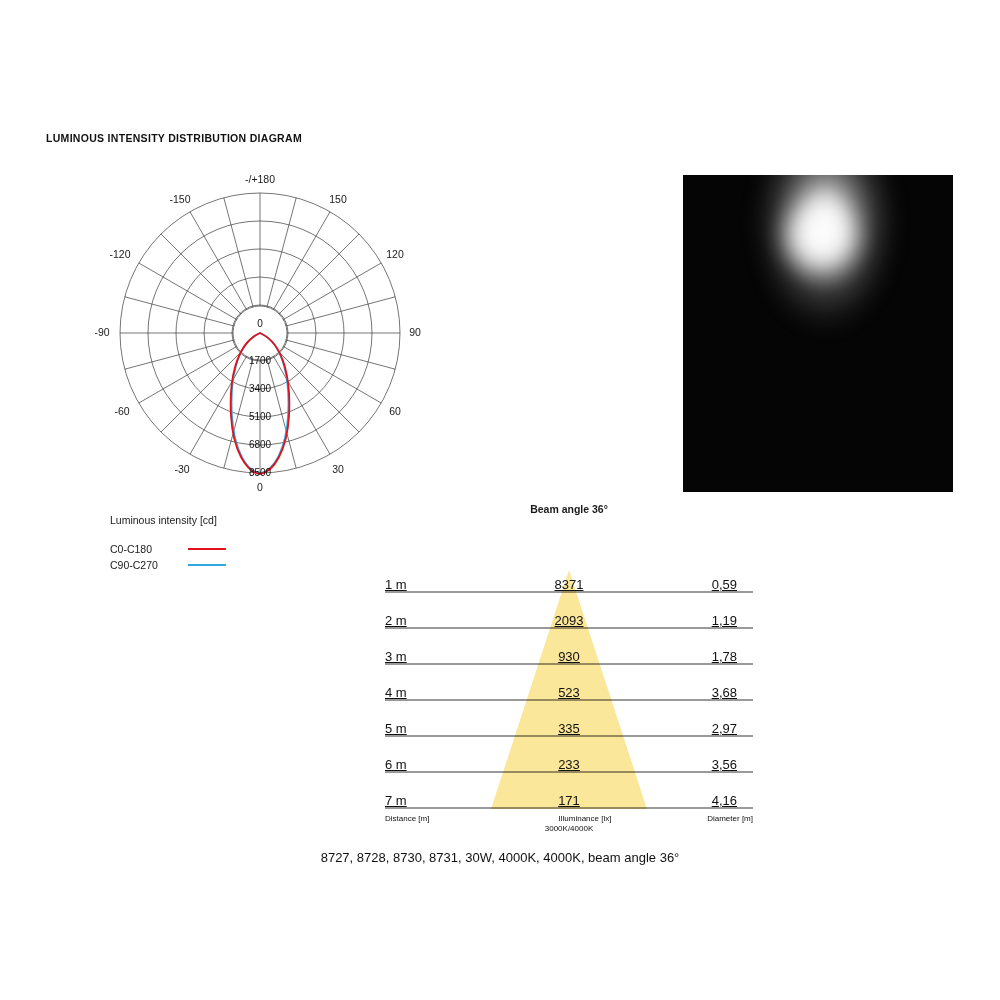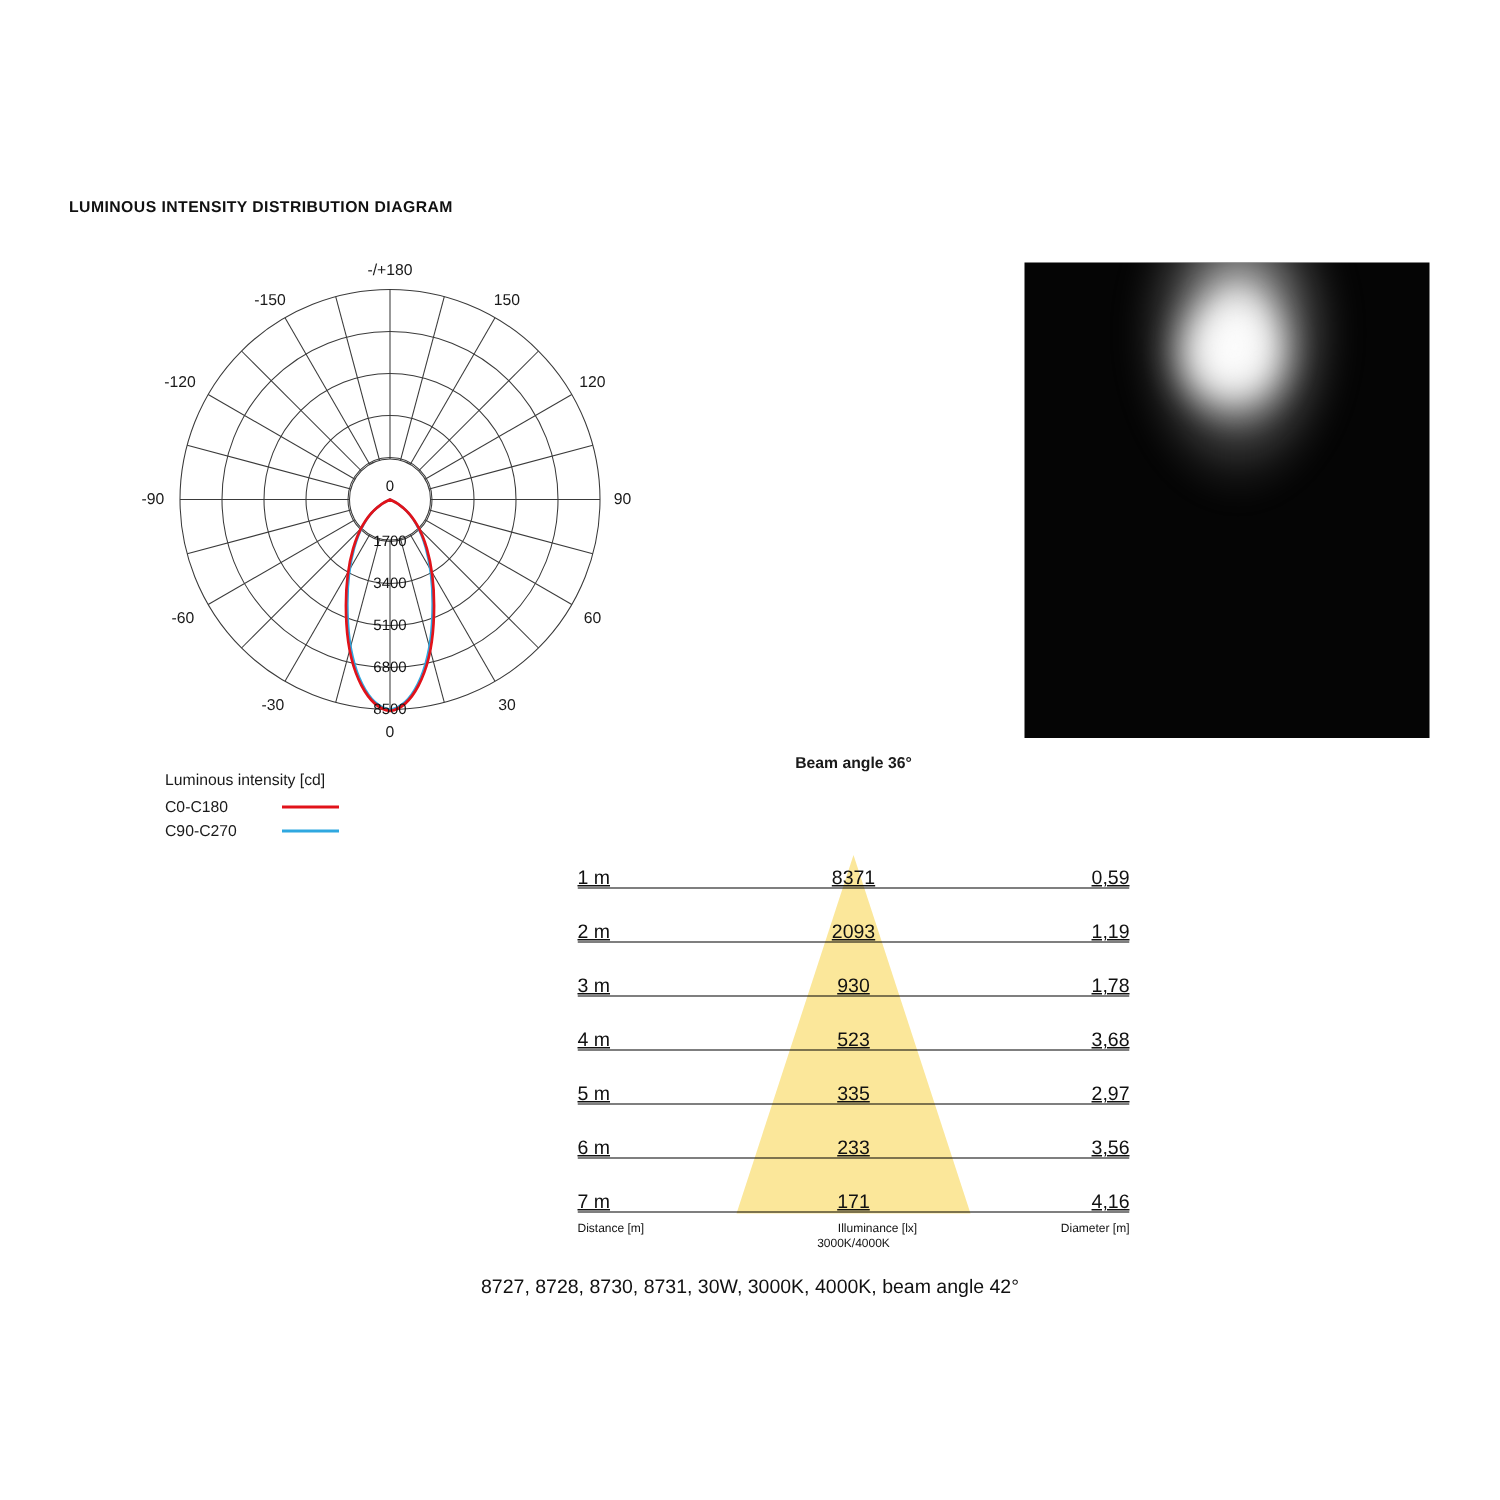--- a/index.html
+++ b/index.html
@@ -48,21 +48,21 @@
   }
 
   
   .legend {
     position: absolute;
     left: 110px;
     top: 512px;
     font-size: 10.5px;
     line-height: 16px;
   }
-  .legend-title { margin-bottom: 2px; }
+  .legend-title { margin-bottom: 13px; }
   .legend-row {
     display: flex;
     align-items: center;
     height: 16px;
   }
   .legend-row .lbl { width: 78px; }
   .legend-swatch {
     width: 38px;
     height: 0;
     border-top-width: 2.5px;
@@ -131,21 +131,21 @@
   .cone-svg { display: block; position:absolute; left:0; top:0; }
   .cone-text {
     position: absolute;
     font-size: 13px;
     color: #111;
     white-space: nowrap;
     text-decoration: underline;
   }
   .cone-dist { left: 0; }
   .cone-lux  { width: 368px; text-align: center; left: 0; }
-  .cone-diam { right: 0; }
+  .cone-diam { right: 16px; }
   .cone-foot {
     position: absolute;
     font-size: 8px;
     color: #111;
     line-height: 10px;
   }
 
   .caption {
     position: absolute;
     left: 0;
@@ -305,13 +305,13 @@
     <span class="cone-text cone-lux" style="top:237px">171</span>
     <span class="cone-text cone-diam" style="top:237px">4,16</span>
   </div>
 
   <span class="cone-foot" style="left:0; top:258px">Distance [m]</span>
   <span class="cone-foot" style="left:16px; top:258px; width:368px; text-align:center;">Illuminance [lx]</span>
   <span class="cone-foot" style="left:0; top:268px; width:368px; text-align:center;">3000K/4000K</span>
   <span class="cone-foot" style="right:0; top:258px; text-align:right;">Diameter [m]</span>
 </div>
 
-<div class="caption">8727, 8728, 8730, 8731, 30W, 3000K, 4000K, beam angle 42°</div>
+<div class="caption">8727, 8728, 8730, 8731, 30W, 4000K, 4000K, beam angle 36°</div>
 
 </body></html>

